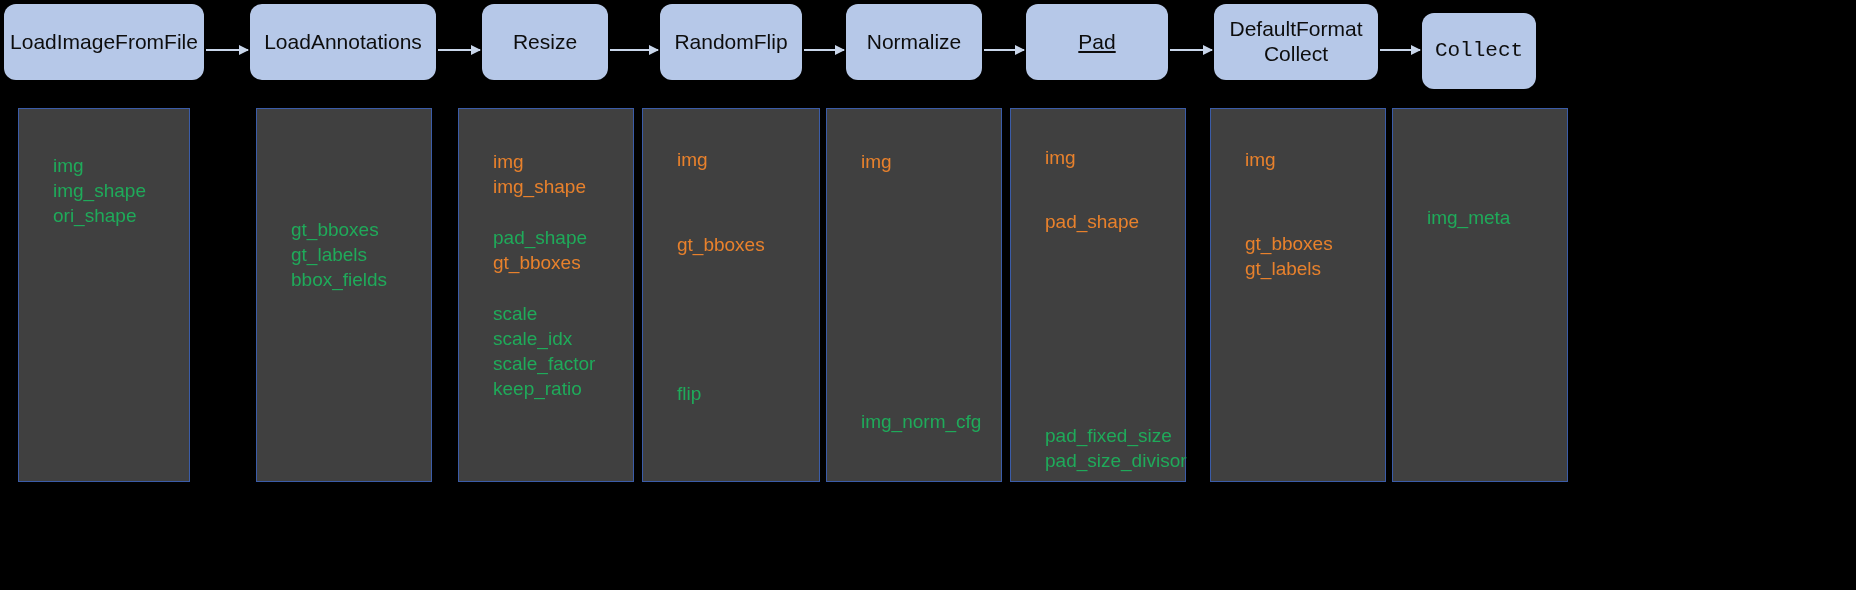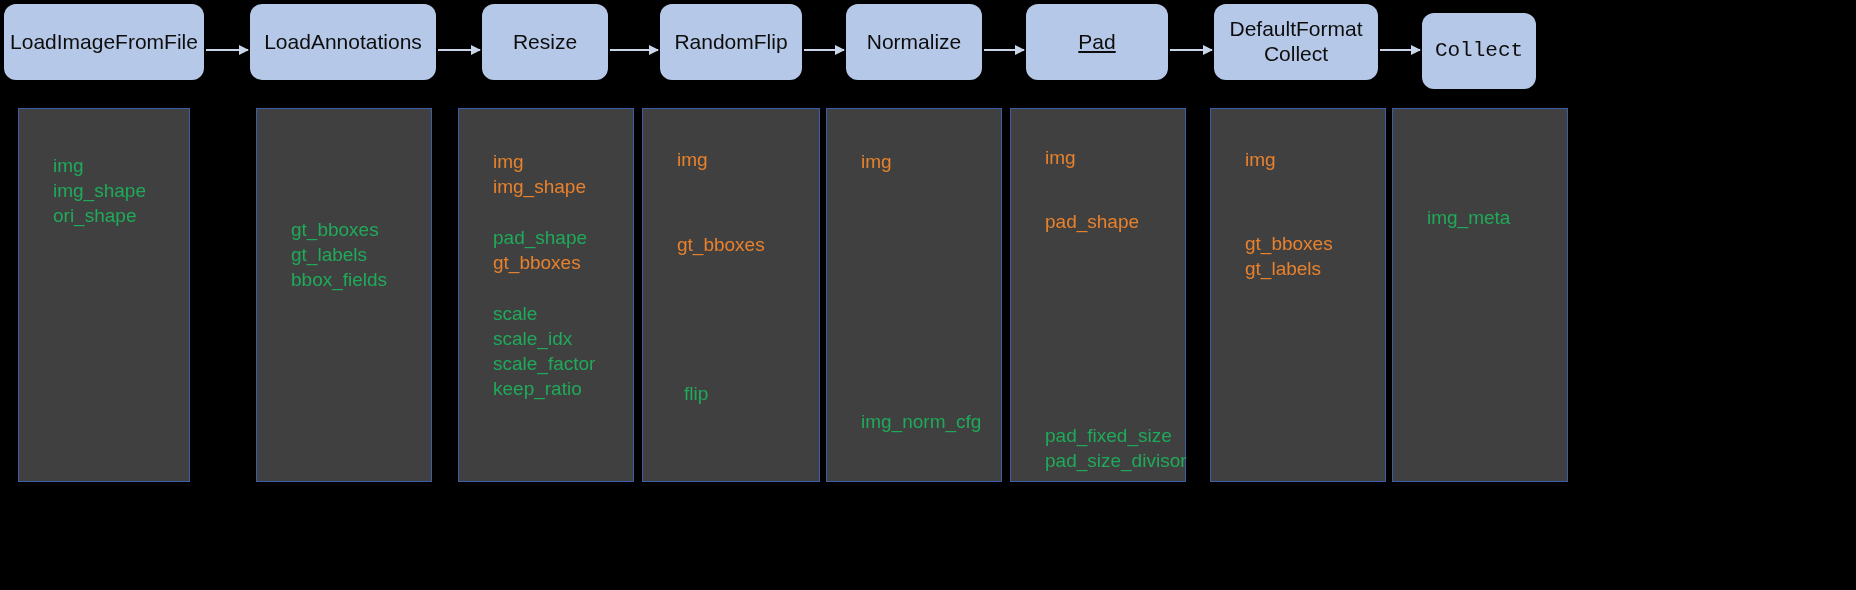--- a/index.html
+++ b/index.html
@@ -163,21 +163,21 @@
         </div>
       </div>
       <div class="panel" style="left: 642px; width: 178px; height: 374px;">
         <div class="keys">
           <div class="group" style="top: 38px;">
             <span class="key modified">img</span>
           </div>
           <div class="group" style="top: 123px;">
             <span class="key modified">gt_bboxes</span>
           </div>
-          <div class="group" style="top: 272px; margin-left: 7px;">
+          <div class="group" style="top: 272px;">
             <span class="key added">flip</span>
           </div>
         </div>
       </div>
       <div class="panel" style="left: 826px; width: 176px; height: 374px;">
         <div class="keys">
           <div class="group" style="top: 40px;">
             <span class="key modified">img</span>
           </div>
           <div class="group" style="top: 300px;">

